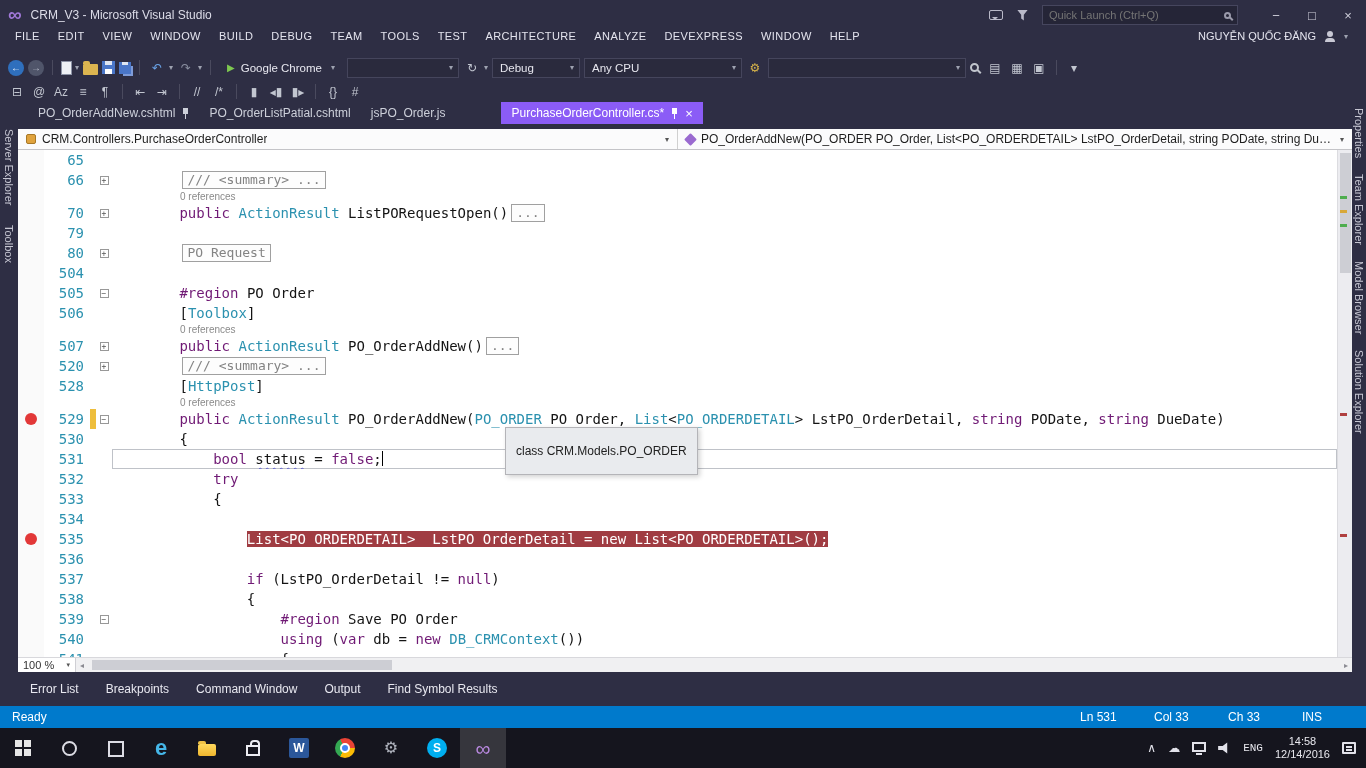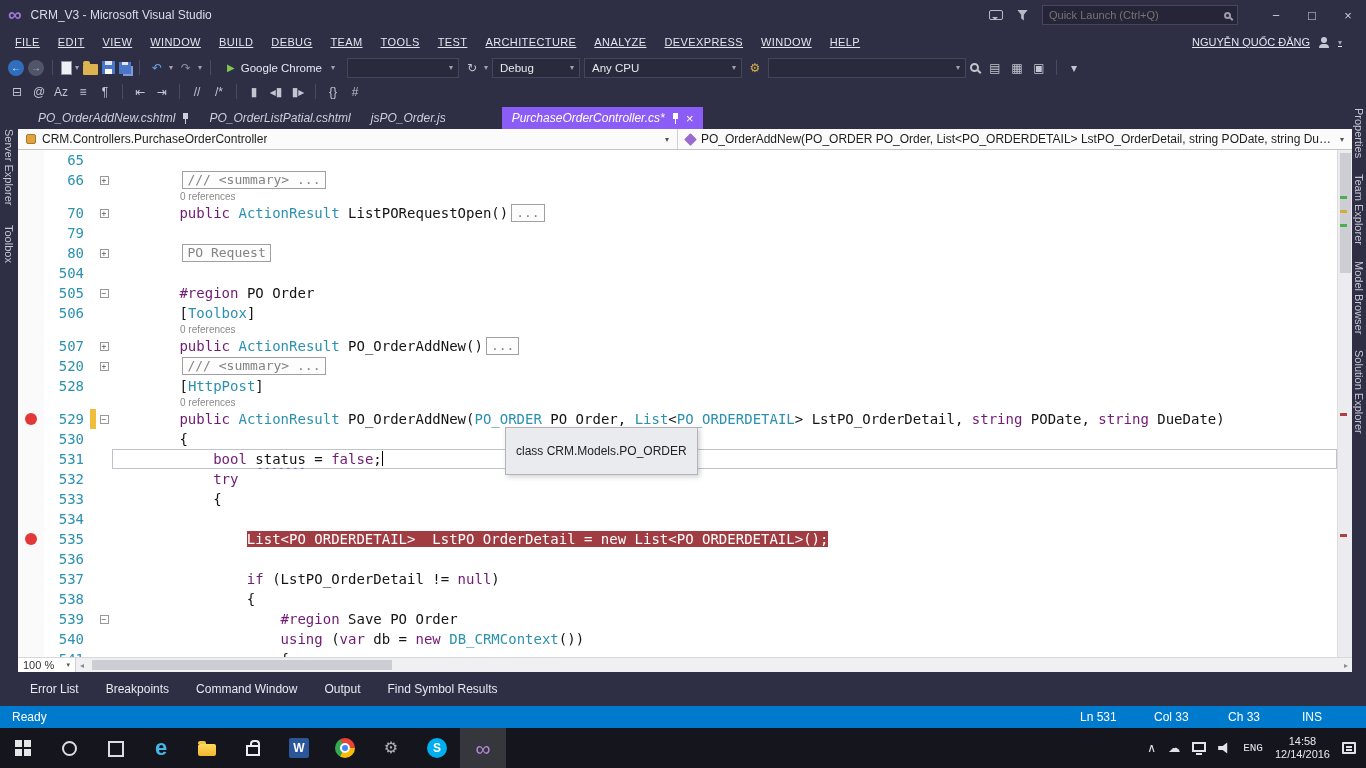--- a/index.html
+++ b/index.html
@@ -16,23 +16,23 @@
   .bubble-icon::after { content:""; position:absolute; left:2px; bottom:-4px; border:3px solid transparent; border-top-color:#b9b9c8; }
   .filter-icon { width:11px; height:11px; background:#b9b9c8; clip-path:polygon(0 0,100% 0,62% 48%,62% 100%,38% 82%,38% 48%); }
   #quick-launch { width:196px; height:20px; background:#252537; border:1px solid #46465e; display:flex; align-items:center; padding:0 6px; }
   #quick-launch input { background:transparent; border:none; outline:none; color:#a8a8b8; font-size:11px; width:160px; font-family:inherit; }
   .ql-mag { width:7px; height:7px; border:2px solid #9a9aaa; border-radius:50%; position:relative; margin-left:auto; }
   .ql-mag::after { content:""; position:absolute; width:2px; height:5px; background:#9a9aaa; right:-3px; bottom:-4px; transform:rotate(-45deg); }
   #win-btns { display:flex; margin-left:6px; }
   .win-btn { width:36px; height:30px; display:flex; align-items:center; justify-content:center; color:#cfcfda; font-size:13px; }
 
   
-  #menubar { height:24px; display:flex; align-items:center; padding-left:6px; color:#e4e4ee; flex:none;text-decoration:underline; }
+  #menubar { height:24px; display:flex; align-items:flex-start; padding-left:6px; color:#e4e4ee; flex:none; }
   .menu-item { padding:0 9px; font-size:11px; letter-spacing:.4px; }
-  #menu-right { margin-left:auto; display:flex; align-items:center; gap:8px; padding-right:24px; font-size:11px; }
+  #menu-right { margin-left:auto; display:flex; align-items:center; gap:8px; padding-right:18px; font-size:11px; }
   .person-icon { width:12px; height:11px; position:relative; }
   .person-icon::before { content:""; position:absolute; top:0; left:3px; width:6px; height:6px; border-radius:50%; background:#c8c8d4; }
   .person-icon::after { content:""; position:absolute; bottom:0; left:1px; width:10px; height:4px; border-radius:4px 4px 0 0; background:#c8c8d4; }
   .mini-caret { font-size:8px; color:#9ea2b0; }
 
   
   #toolbar1 { height:27px; display:flex; align-items:center; padding-left:8px; gap:4px; flex:none; }
   #toolbar2 { height:21px; display:flex; align-items:center; padding-left:8px; gap:4px; flex:none; }
   .tb-icon { min-width:18px; height:18px; display:flex; align-items:center; justify-content:center; color:#c2c6d0; font-size:12px; white-space:nowrap; }
   .tb-grp { display:flex; align-items:center; }
@@ -57,21 +57,21 @@
   .shape-magnifier::after { content:""; position:absolute; width:2px; height:5px; background:#c0c4cc; right:-3px; bottom:-4px; transform:rotate(-45deg); }
 
   
   #main { height:570px; display:flex; flex:none; }
   #left-strip { width:18px; flex:none; display:flex; flex-direction:column; align-items:center; gap:20px; padding-top:27px; }
   #right-strip { width:14px; flex:none; display:flex; flex-direction:column; align-items:center; gap:16px; padding-top:6px; }
   .vtab { writing-mode:vertical-rl; font-size:11px; color:#c6c6d2; white-space:nowrap; }
   #center { flex:1; display:flex; flex-direction:column; min-width:0; }
 
   
-  #tabstrip { height:27px; display:flex; align-items:flex-end; padding-left:10px; flex:none;font-style:italic; }
+  #tabstrip { height:27px; display:flex; align-items:flex-start; padding-left:10px; flex:none; }
   .tab { height:22px; display:flex; align-items:center; gap:7px; padding:0 10px; font-size:12px; color:#cdd0da; }
   .tab.active { background:#8b5cf6; color:#fff; margin-left:46px; }
   .tab-label { white-space:nowrap; }
   .pin-icon { width:7px; height:11px; position:relative; display:inline-block; }
   .pin-icon::before { content:""; position:absolute; top:0; left:1px; width:5px; height:6px; background:currentColor; }
   .pin-icon::after { content:""; position:absolute; bottom:0; left:3px; width:1px; height:5px; background:currentColor; }
   .tab-close { font-size:13px; line-height:1; }
 
   
   #navbar { height:21px; background:#fbfbfc; border-bottom:1px solid #c4c4c8; display:flex; align-items:stretch; flex:none; }

